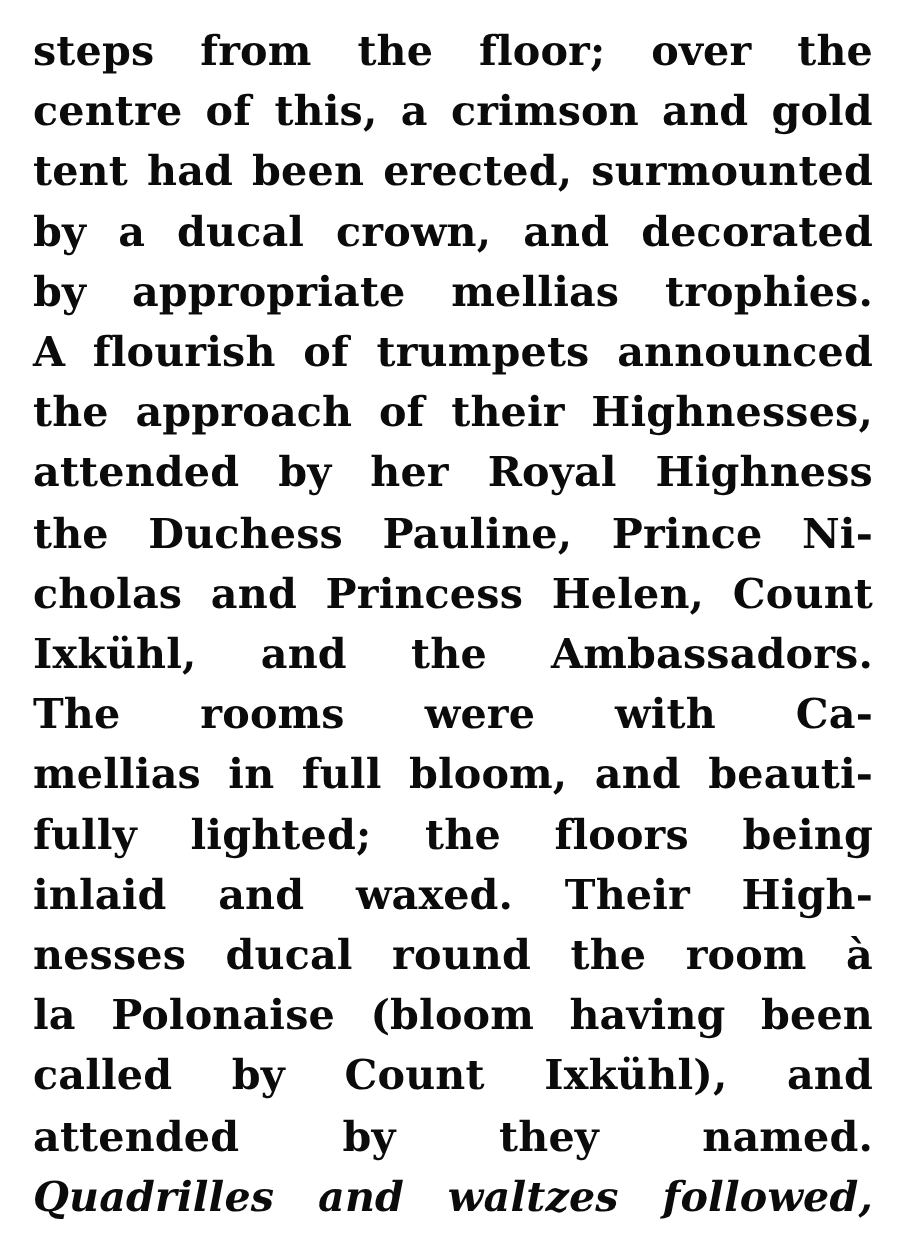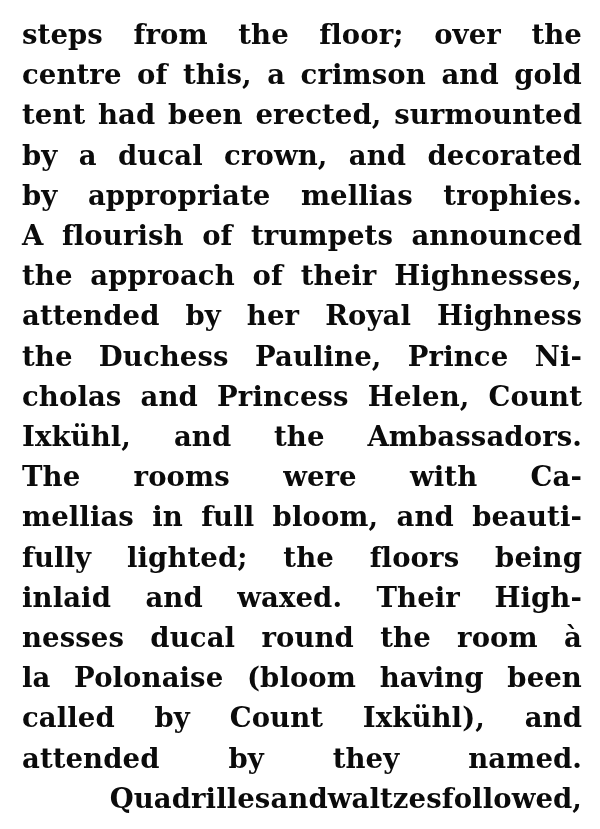--- a/index.html
+++ b/index.html
@@ -36,21 +36,22 @@
     display: block;
     white-space: pre;
     text-align: justify;
   }
   
   .body-text .line {
     display: flex;
     justify-content: space-between;
   }
   .body-text .line.last {
-    justify-content: flex-end;
+    justify-content: space-between;
+    font-style: italic;
   }
   .body-text .line > span.w {
     white-space: pre;
   }
 </style>
 </head>
 <body>
 
 <div class="page">
   <div class="body-text">

